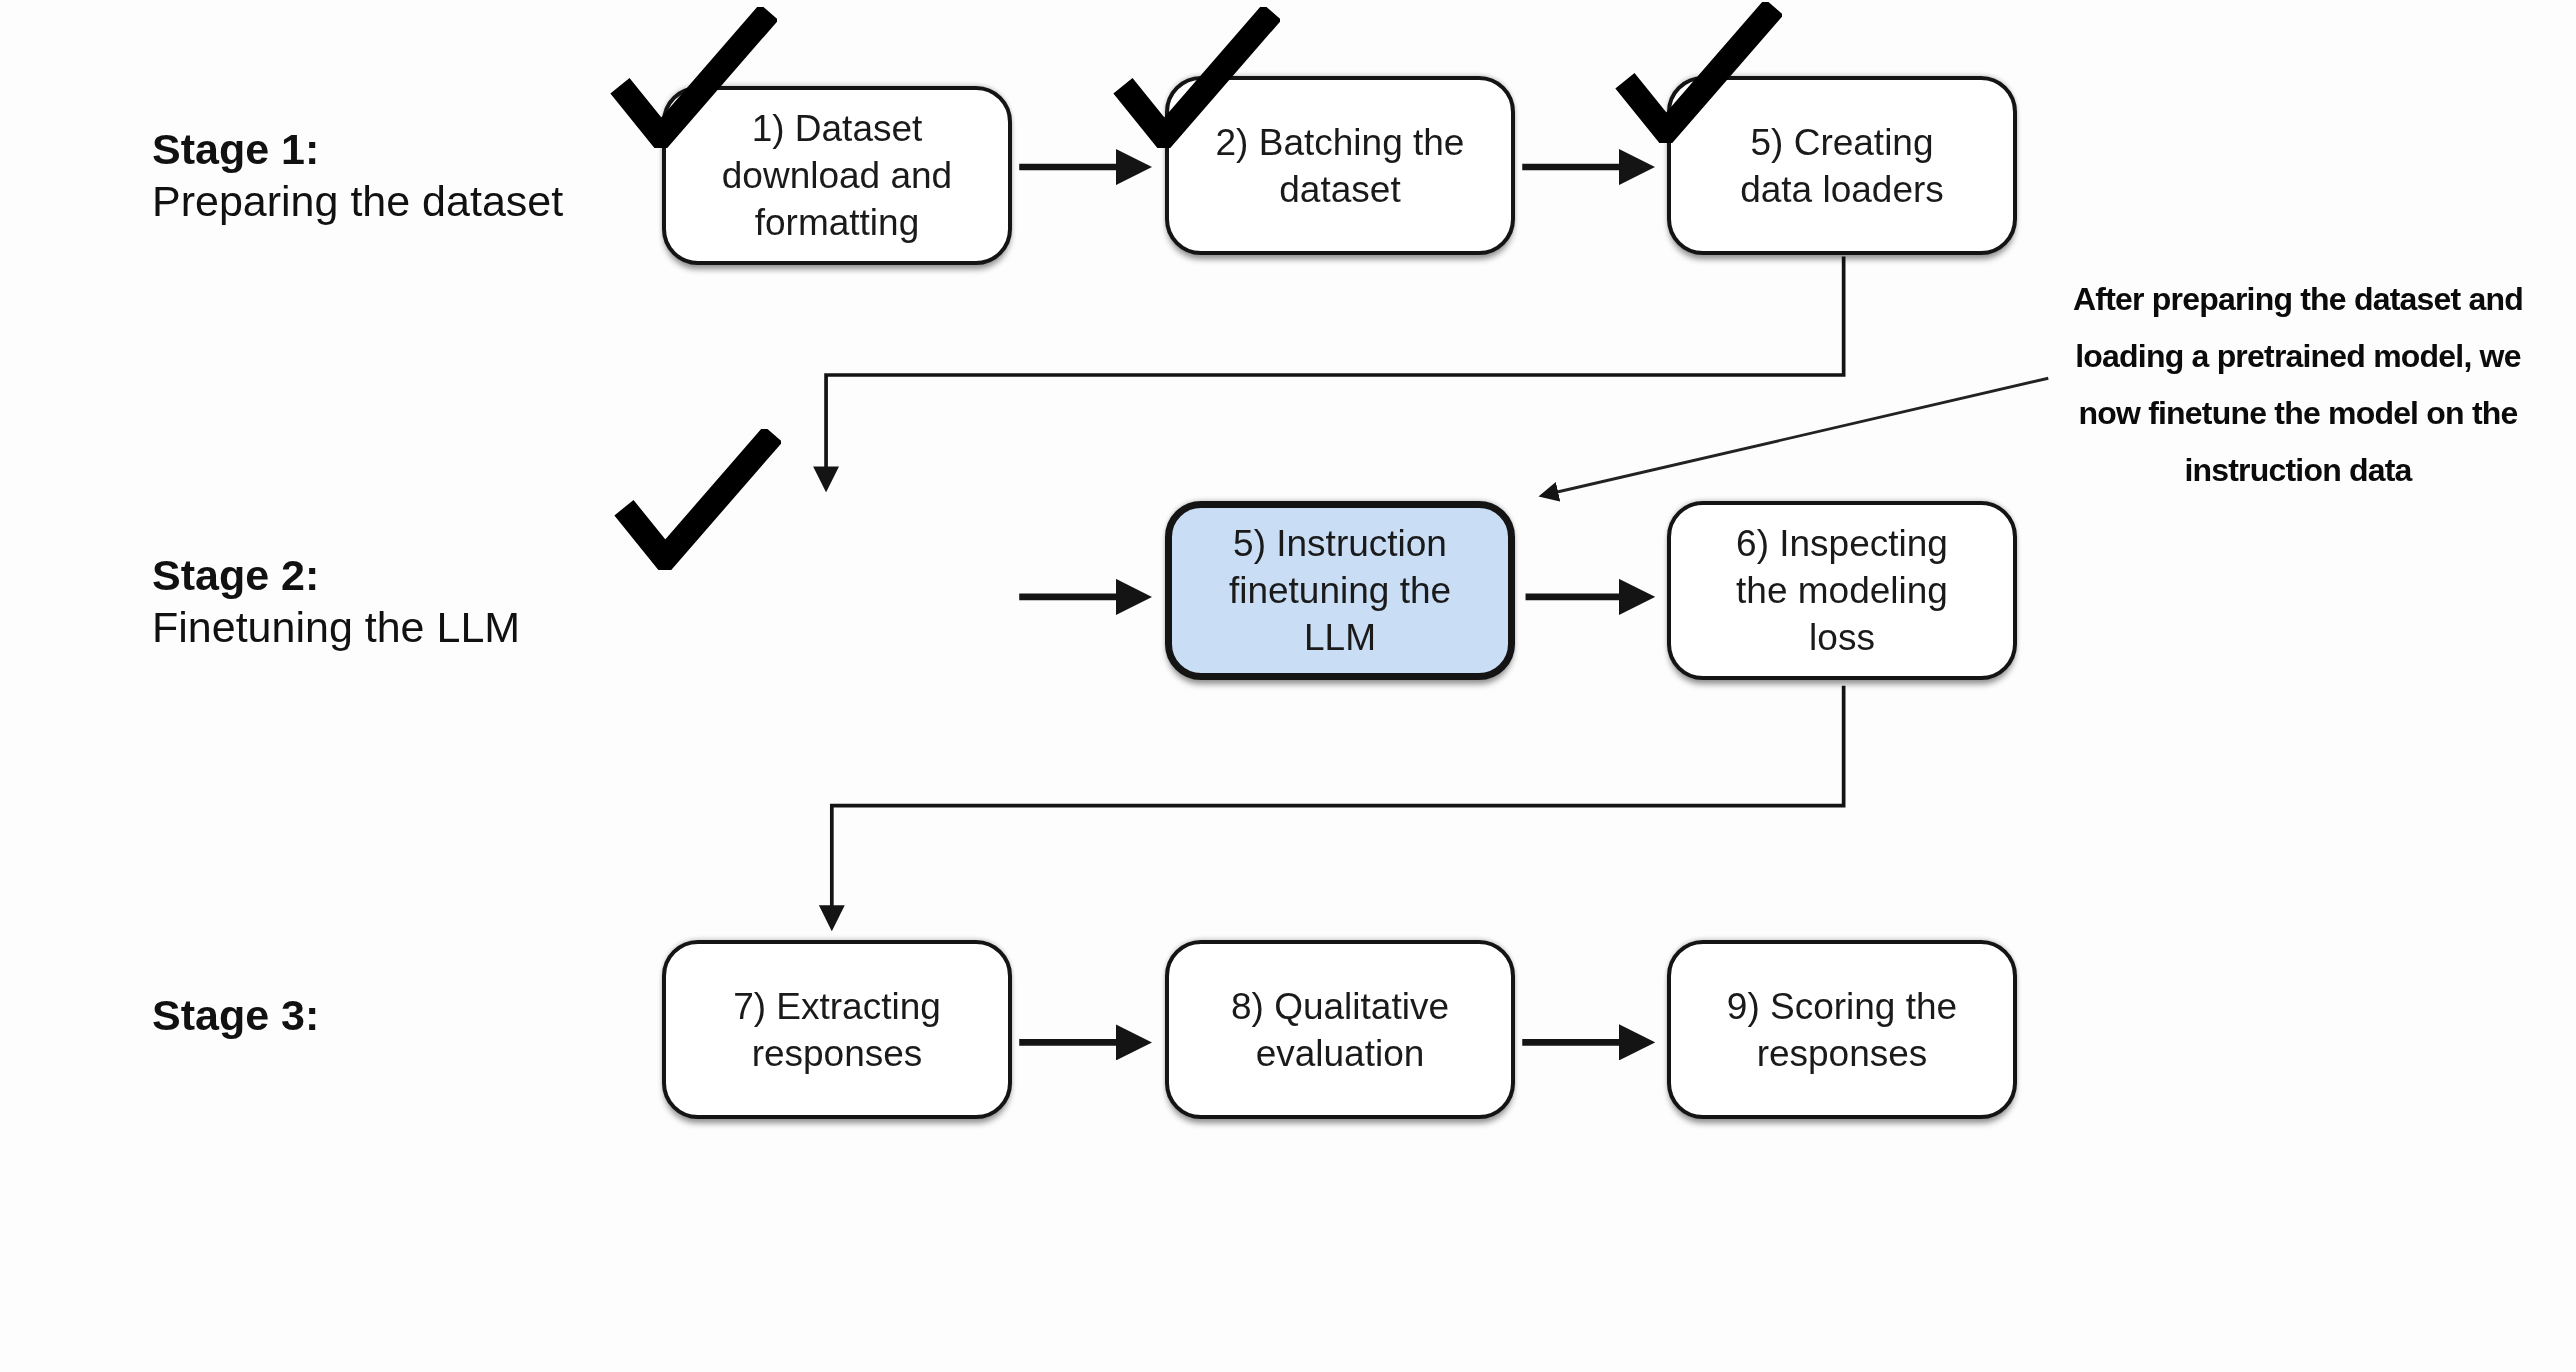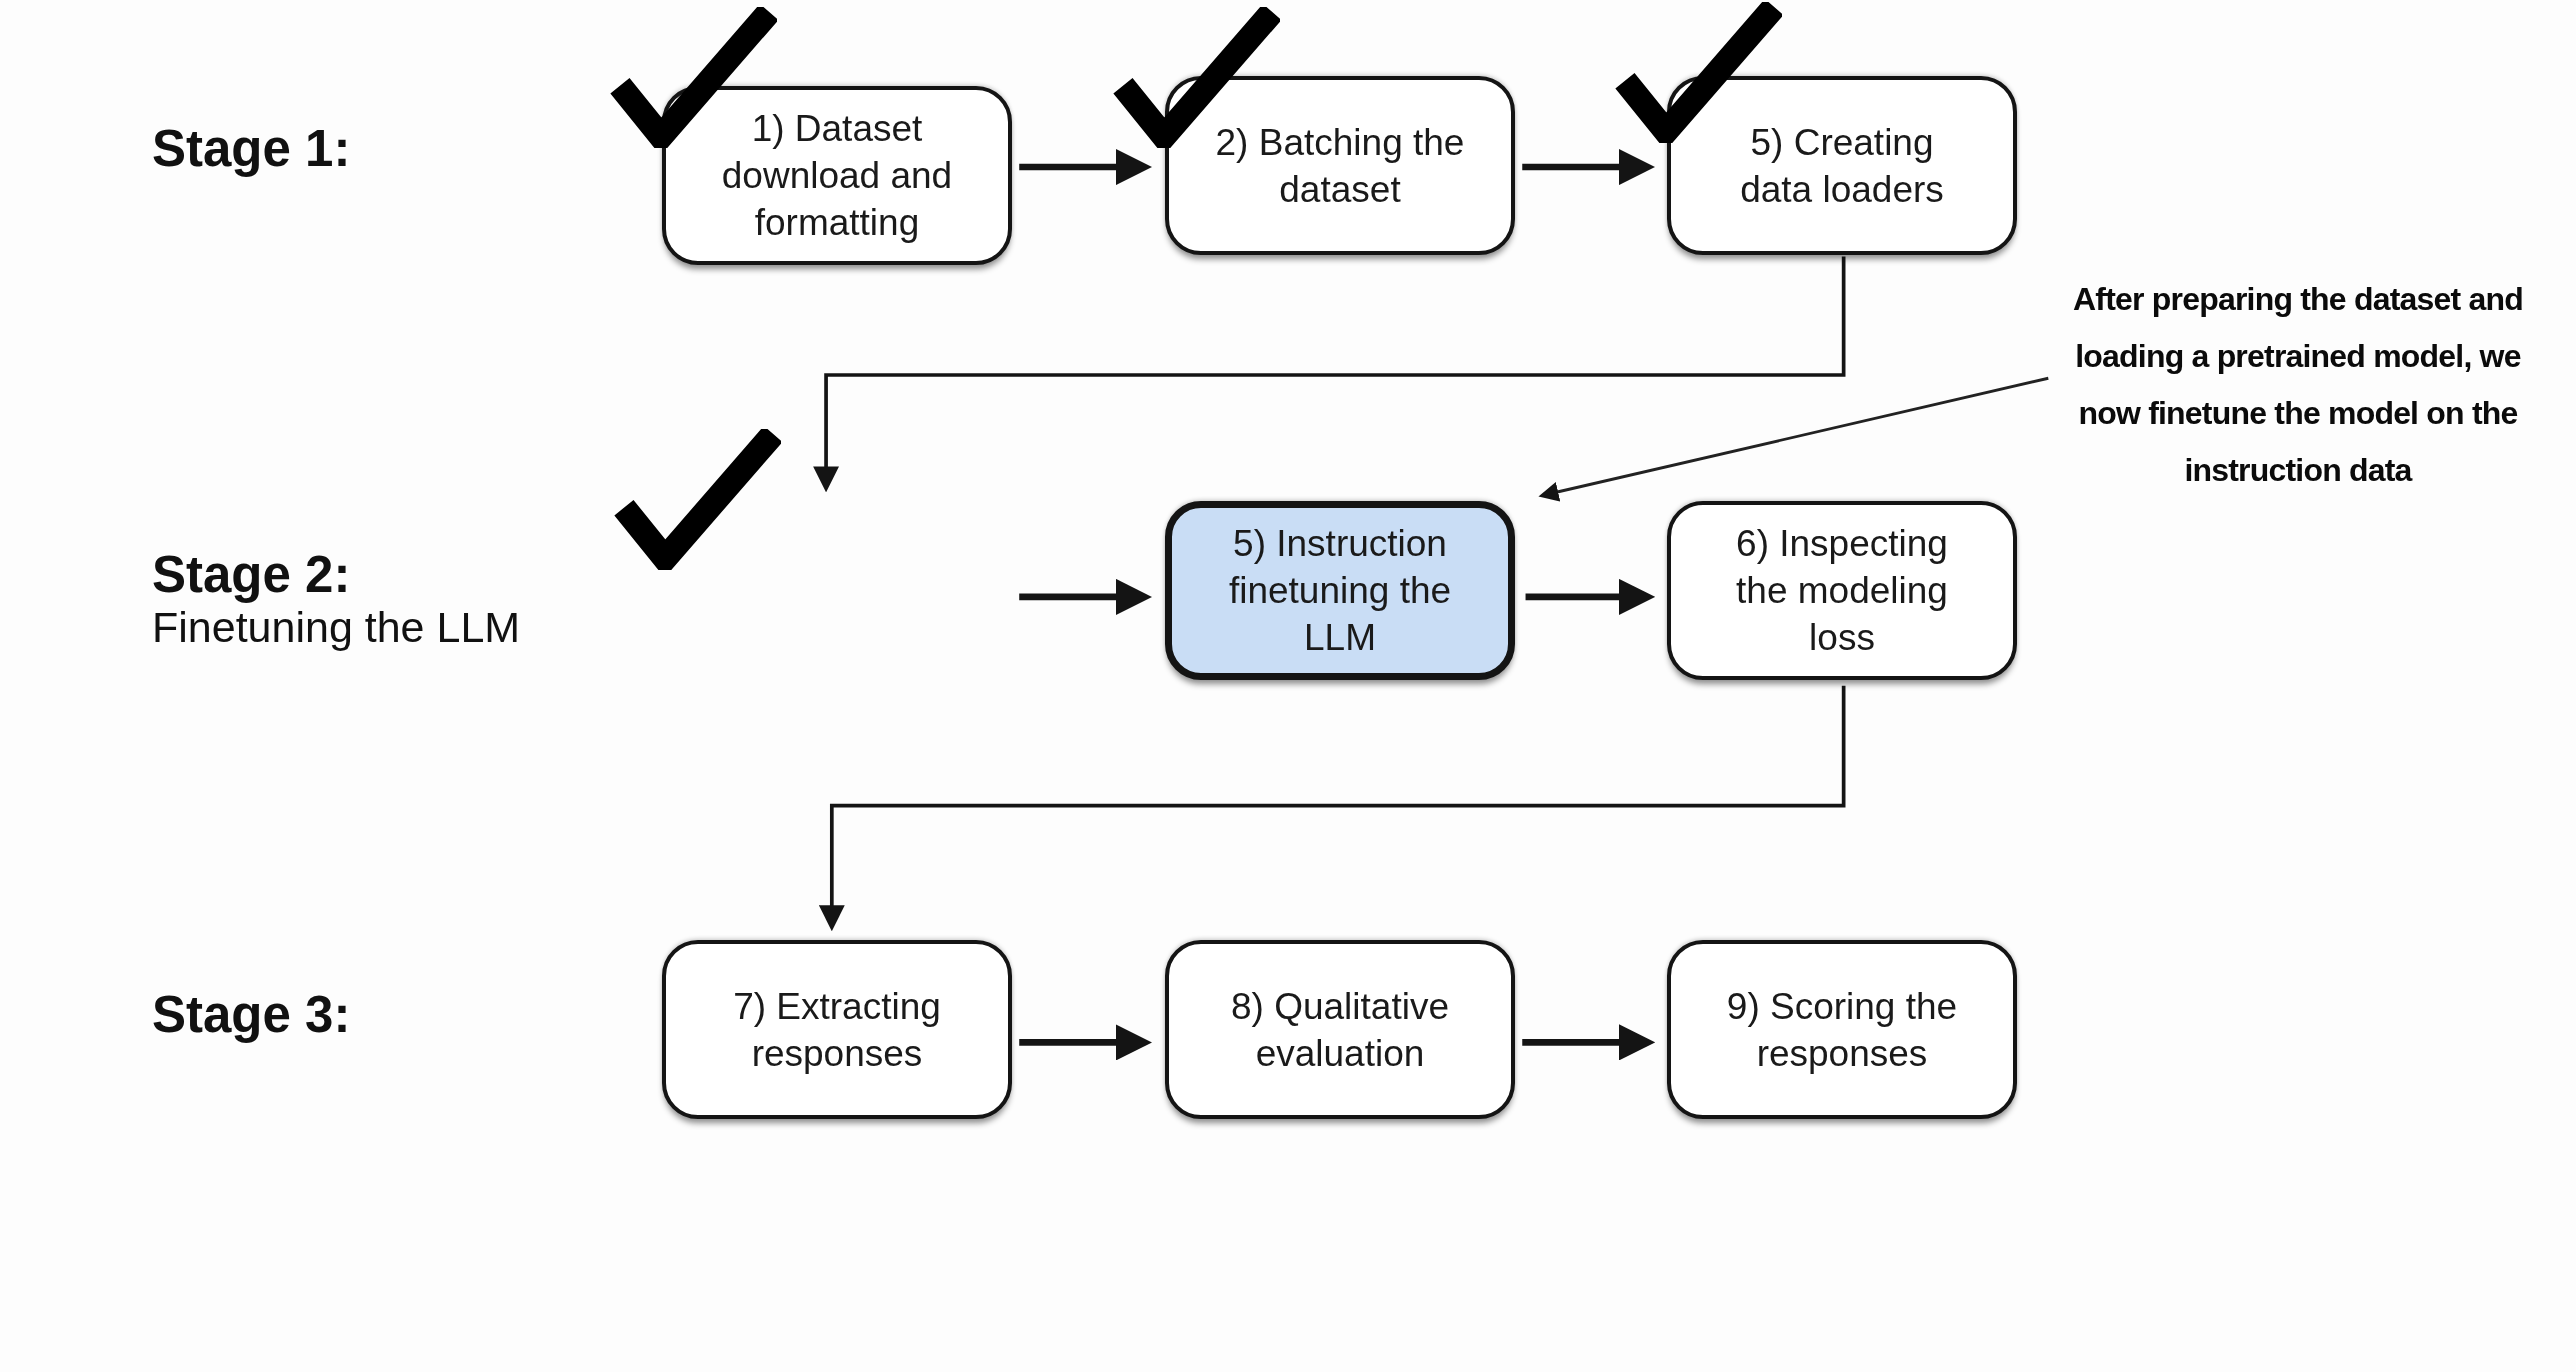--- a/index.html
+++ b/index.html
@@ -16,21 +16,21 @@
     overflow:hidden;
   }
   
   .connectors{position:absolute;left:0;top:0;width:2576px;height:1373px;z-index:1;}
   .thick-line{stroke:var(--stroke);stroke-width:8;fill:none;}
   .thin-line{stroke:var(--stroke);stroke-width:4.5;fill:none;}
   .note-line{stroke:#222;stroke-width:3.5;fill:none;}
   .arrowhead{fill:var(--stroke);}
   
   .stage{position:absolute;left:152px;z-index:2;color:#111;}
-  .stage .t{font-size:51px;font-weight:bold;line-height:52px;white-space:nowrap;}
+  .stage .t{font-size:43px;font-weight:bold;line-height:52px;white-space:nowrap;}
   .stage .s{font-size:43px;font-weight:normal;line-height:52px;white-space:nowrap;}
   
   .box{
     position:absolute;width:350px;height:179px;z-index:2;
     background:#ffffff;border:4.1px solid var(--stroke);border-radius:36px;
     box-sizing:border-box;
     display:flex;align-items:center;justify-content:center;text-align:center;
     box-shadow:0 5.8px 6.6px -2.5px rgba(0,0,0,.45), 0 -2.5px 4.1px -1.6px rgba(0,0,0,.22);
   }
   .box .txt{
@@ -79,20 +79,21 @@
 
     <polyline class="thin-line" points="2243,312 2243,456 1005,456 1005,572" marker-end="url(#mSmall)"></polyline>
 
     <polyline class="thin-line" points="2243,834 2243,980 1012,980 1012,1106" marker-end="url(#mSmall)"></polyline>
 
     <line class="note-line" x1="2492" y1="460" x2="1892" y2="599" marker-end="url(#mSmall)"></line>
   </svg>
 
   <div class="stage" style="top:123px">
     <div class="t">Stage 1:</div>
+    <div class="s">Preparing the dataset</div>
   </div>
   <div class="stage" style="top:549px">
     <div class="t">Stage 2:</div>
     <div class="s">Finetuning the LLM</div>
   </div>
   <div class="stage" style="top:989px">
     <div class="t">Stage 3:</div>
   </div>
 
   <div class="box" style="left:662px;top:86px">

